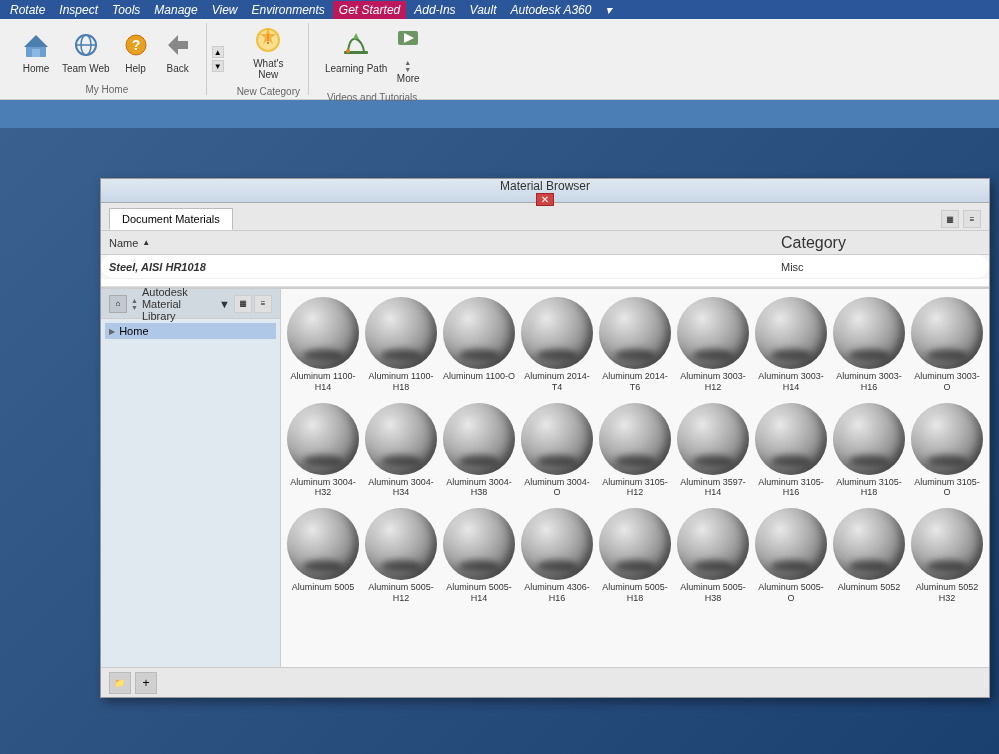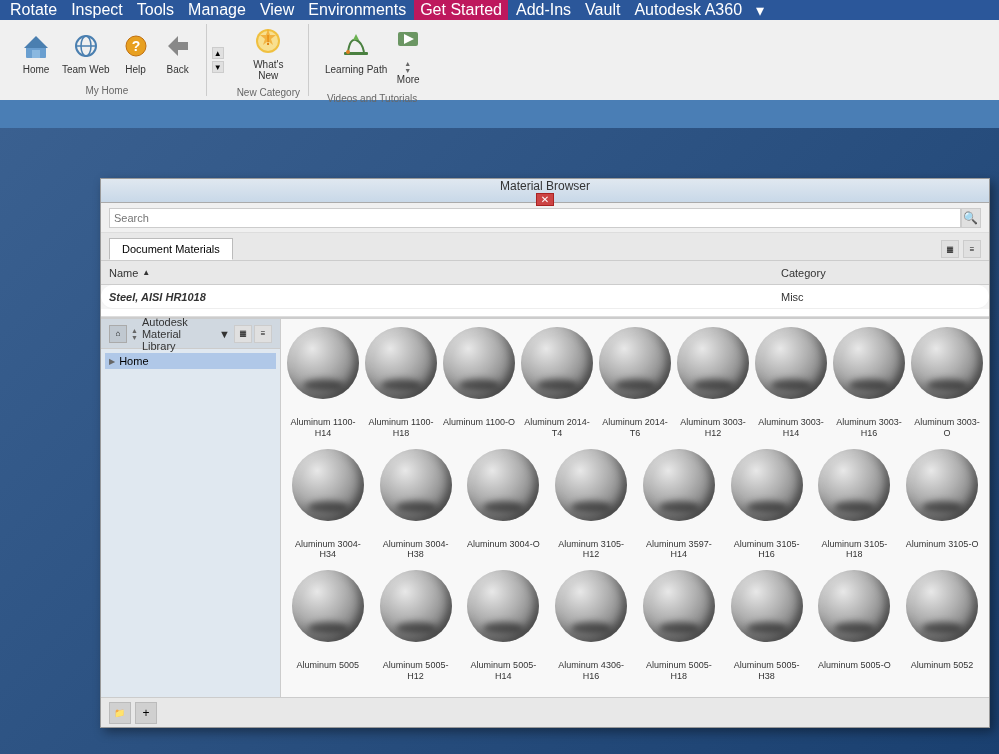--- a/index.html
+++ b/index.html
@@ -1,21 +1,21 @@
 <!DOCTYPE html>
 <html><head>
   <meta charset="utf-8">
   <style>
     * { margin: 0; padding: 0; box-sizing: border-box; }
     body { width: 999px; height: 754px; background: #4a7eb5; font-family: 'Segoe UI', Arial, sans-serif; font-size: 12px; overflow: hidden; position: relative; }
 
     
     .toolbar { background: #f0f0f0; height: 100px; display: flex; flex-direction: column; border-bottom: 1px solid #ccc; }
     .menu-bar { background: #2b579a; height: 20px; display: flex; align-items: center; padding: 0 4px; gap: 2px; }
-    .menu-bar span { color: white; font-size: 16px; padding: 2px 6px; cursor: pointer; }
+    .menu-bar span { color: white; font-size: 12px; padding: 2px 6px; cursor: pointer; font-style: italic; }
     .ribbon { display: flex; align-items: center; height: 80px; padding: 4px 8px; gap: 4px; background: #f0f0f0; }
     .ribbon-group { display: flex; flex-direction: column; align-items: center; border-right: 1px solid #ccc; padding: 0 8px; height: 72px; justify-content: center; gap: 2px; }
     .ribbon-btn { display: flex; flex-direction: column; align-items: center; gap: 2px; cursor: pointer; padding: 2px 4px; min-width: 40px; }
     .ribbon-btn .icon { width: 32px; height: 32px; display: flex; align-items: center; justify-content: center; }
     .ribbon-btn .label { font-size: 10px; text-align: center; color: #333; }
     .ribbon-group-label { font-size: 10px; color: #666; margin-top: 2px; text-align: center; }
     .ribbon-section-inner { display: flex; gap: 2px; flex: 1; align-items: center; }
 
     
     .cad-bg { position: absolute; top: 128px; left: 0; right: 0; bottom: 0; background: linear-gradient(135deg, #3a6090 0%, #2a5080 50%, #1a4070 100%); }
@@ -35,21 +35,21 @@
     
     .dialog-tabs { height: 28px; background: #e8e8e8; display: flex; align-items: flex-end; padding: 0 8px; border-bottom: 1px solid #ccc; }
     .tab { height: 22px; padding: 0 12px; background: #d0d0d0; border: 1px solid #bbb; border-bottom: none; display: flex; align-items: center; font-size: 11px; cursor: pointer; margin-right: 2px; }
     .tab.active { background: white; border-bottom: 1px solid white; z-index: 1; }
     .tab-icons { margin-left: auto; display: flex; gap: 4px; align-items: center; margin-bottom: 2px; }
     .tab-icon { width: 18px; height: 18px; background: #e0e0e0; border: 1px solid #ccc; cursor: pointer; display: flex; align-items: center; justify-content: center; font-size: 8px; }
 
     
     .table-header { display: flex; background: #e8e8e8; border-bottom: 1px solid #ccc; height: 24px; align-items: center; padding: 0 8px; }
     .th-name { flex: 1; font-size: 11px; color: #333; display: flex; align-items: center; gap: 4px; }
-    .th-category { width: 200px; font-size: 11px; color: #333; }
+    .th-category { width: 200px; font-size: 16px; color: #333; }
     .sort-arrow { font-size: 8px; }
 
     
     .table-row { display: flex; background: white; border-bottom: 1px solid #eee; height: 24px; align-items: center; padding: 0 8px; border-radius: 12px; }
     .td-name { flex: 1; font-size: 11px; color: #333; font-weight: bold; font-style: italic; }
     .td-category { width: 200px; font-size: 11px; color: #333; }
 
     
     .browser-section { display: flex; border-top: 2px solid #ccc; height: 380px; }
     .browser-nav { width: 180px; background: #e0e8f0; border-right: 1px solid #ccc; flex-shrink: 0; }
@@ -58,21 +58,21 @@
     .nav-library { font-size: 11px; color: #333; flex: 1; display: flex; align-items: center; gap: 2px; }
     .browser-tree { padding: 4px; }
     .tree-item { display: flex; align-items: center; gap: 4px; padding: 2px 4px; cursor: pointer; font-size: 11px; }
     .tree-item.selected { background: #b0c8e8; }
     .tree-arrow { font-size: 8px; color: #666; }
 
     
     .material-grid { flex: 1; overflow-y: auto; padding: 4px; background: #f8f8f8; }
     .grid-row { display: flex; gap: 2px; margin-bottom: 2px; }
     .material-item { width: 90px; display: flex; flex-direction: column; align-items: center; gap: 2px; padding: 4px 2px; cursor: pointer; }
-    .material-label { font-size: 9px; text-align: center; color: #333; line-height: 1.2; margin-top: 16px; }
+    .material-label { font-size: 9px; text-align: center; color: #333; line-height: 1.2; }
 
     
     .dialog-bottom { height: 30px; background: #e8e8e8; border-top: 1px solid #ccc; display: flex; align-items: center; padding: 0 8px; gap: 4px; }
     .bottom-btn { width: 22px; height: 22px; background: #d0d0d0; border: 1px solid #bbb; display: flex; align-items: center; justify-content: center; cursor: pointer; font-size: 9px; }
 
     
     .al-sphere {
       width: 72px; height: 72px; border-radius: 50%;
       background: radial-gradient(circle at 35% 30%, #e8e8e8 0%, #b0b0b0 40%, #707070 80%, #404040 100%);
       box-shadow: inset -4px -4px 8px rgba(0,0,0,0.4), inset 2px 2px 6px rgba(255,255,255,0.3);
@@ -226,24 +226,20 @@
   <div class="front-label">FRONT</div>
 </div>
 
 <div class="dialog">
 
   <div class="dialog-title">
     <span class="dialog-title-text">Material Browser</span>
     <div class="dialog-close">✕</div>
   </div>
 
-  <div class="dialog-search">
-    <input type="text" style="flex: 1 1 0%; height: 20px; border: 1px solid rgb(204, 204, 204); padding: 0px 4px; font-size: 11px; color: rgb(153, 153, 153);" placeholder="Search">
-    <div class="dialog-search-btn">🔍</div>
-  </div>
 
   <div class="dialog-tabs">
     <div class="tab active">
       <span>Document Materials</span>
     </div>
     <div class="tab-icons">
       <div class="tab-icon">▦</div>
       <div class="tab-icon">≡</div>
     </div>
   </div>
@@ -337,20 +333,25 @@
           <div class="al-sphere"></div>
           <div class="material-label">Aluminum
 3003-O</div>
         </div>
       </div>
 
       <div class="grid-row">
         <div class="material-item">
           <div class="al-sphere"></div>
           <div class="material-label">Aluminum
+3004-H32</div>
+        </div>
+        <div class="material-item">
+          <div class="al-sphere"></div>
+          <div class="material-label">Aluminum
 3004-H34</div>
         </div>
         <div class="material-item">
           <div class="al-sphere"></div>
           <div class="material-label">Aluminum
 3004-H38</div>
         </div>
         <div class="material-item">
           <div class="al-sphere"></div>
           <div class="material-label">Aluminum
@@ -416,20 +417,25 @@
         </div>
         <div class="material-item">
           <div class="al-sphere"></div>
           <div class="material-label">Aluminum
 5005-O</div>
         </div>
         <div class="material-item">
           <div class="al-sphere"></div>
           <div class="material-label">Aluminum
 5052</div>
+        </div>
+        <div class="material-item">
+          <div class="al-sphere"></div>
+          <div class="material-label">Aluminum
+5052 H32</div>
         </div>
       </div>
     </div>
   </div>
 
   <div class="dialog-bottom">
     <div class="bottom-btn">📁</div>
     <div style="width:22px;height:22px;background:#d0d0d0;border:1px solid #bbb;display:flex;align-items:center;justify-content:center;cursor:pointer;font-size:12px;">+</div>
   </div>
 </div>

